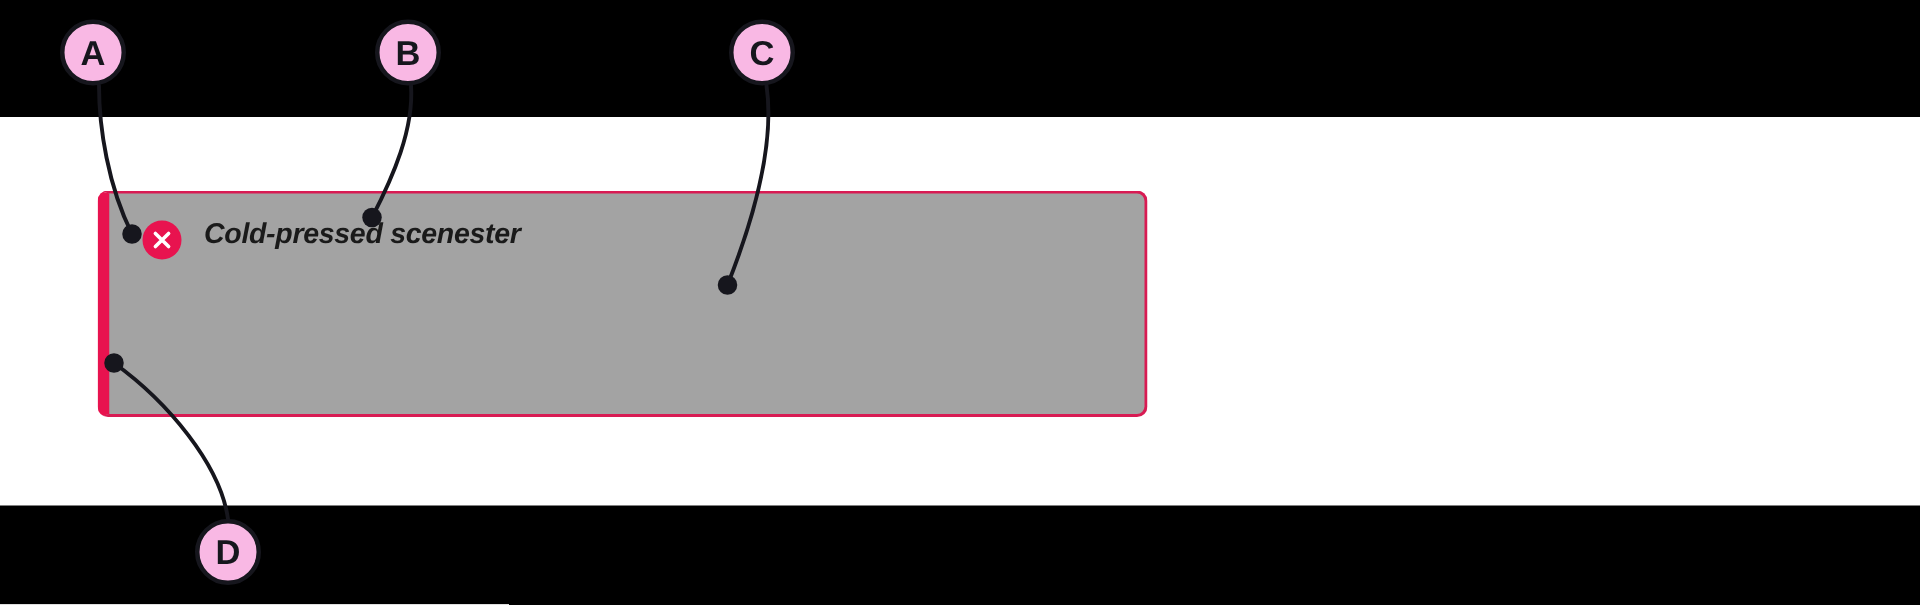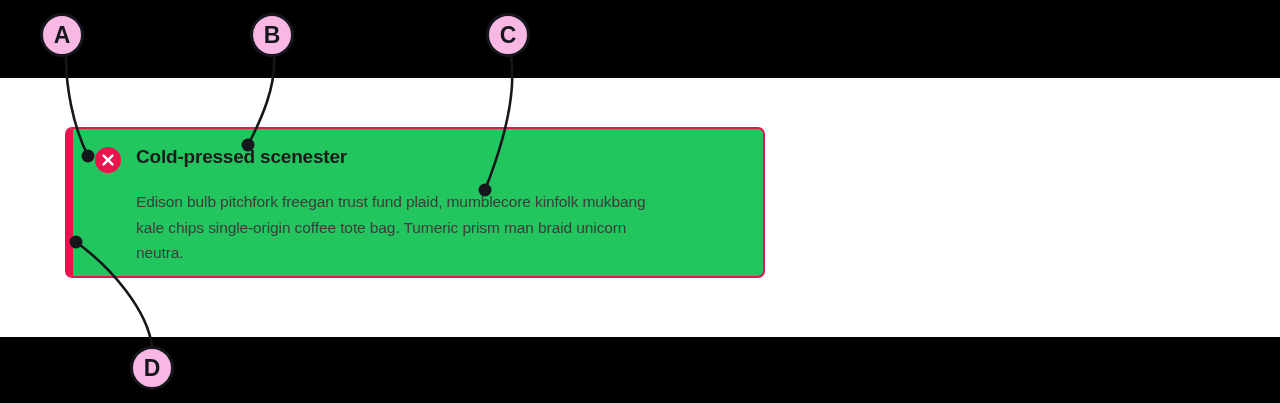--- a/index.html
+++ b/index.html
@@ -102,29 +102,28 @@
   }
 </style>
 </head>
 <body>
 
 <div id="stage">
 
   <div class="band" id="band-top" style="background: rgb(0, 0, 0);"></div>
   <div class="band" id="band-bottom" style="background: rgb(0, 0, 0);"></div>
 
-  <div id="alert" style="background: #22c55e; border-color: rgb(216, 27, 83) rgb(216, 27, 83) rgb(216, 27, 83) rgb(232, 19, 79);">
+  <div id="alert" style="background: #a3a3a3; border-color: rgb(216, 27, 83) rgb(216, 27, 83) rgb(216, 27, 83) rgb(232, 19, 79); font-style: italic;">
     <div id="alert-inner">
       <div id="alert-icon" style="background: rgb(232, 19, 79);">
         <svg width="26" height="26" viewBox="0 0 26 26" aria-hidden="true">
           <path d="M8.6 8.6 L17.4 17.4 M17.4 8.6 L8.6 17.4" stroke="#ffffff" stroke-width="2.4" stroke-linecap="round"></path>
         </svg>
       </div>
       <div id="alert-title" style="color: rgb(26, 26, 26);">Cold-pressed scenester</div>
-      <div id="alert-body" style="color: rgb(60, 60, 60);">Edison bulb pitchfork freegan trust fund plaid, mumblecore kinfolk mukbang kale chips single-origin coffee tote bag. Tumeric prism man braid unicorn neutra.</div>
     </div>
   </div>
 
   <svg id="callouts" viewBox="0 0 1280 403">
     <g fill="none" stroke="#16161d" stroke-width="2.6" stroke-linecap="round">
       <path id="leader-a" d="M 66 57 C 66 85, 72 124, 88 156"></path>
       <path id="leader-b" d="M 274 57 C 276 86, 262 118, 248 145"></path>
       <path id="leader-c" d="M 511 57 C 517 98, 500 152, 485 190"></path>
       <path id="leader-d" d="M 76 242 C 112 268, 147 310, 152 346"></path>
     </g>

